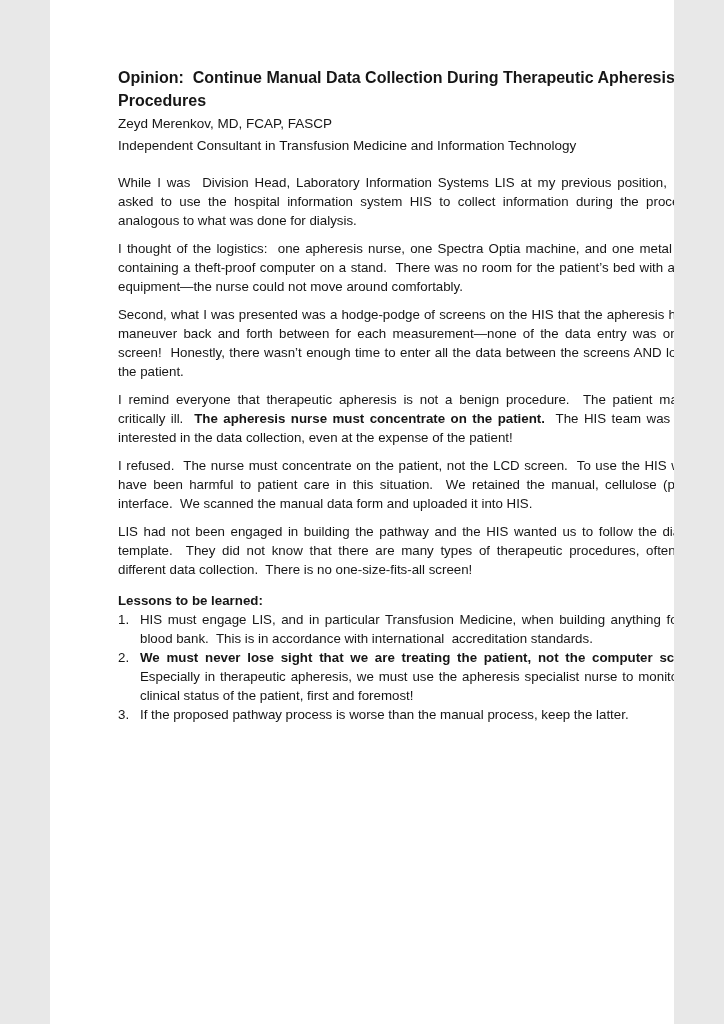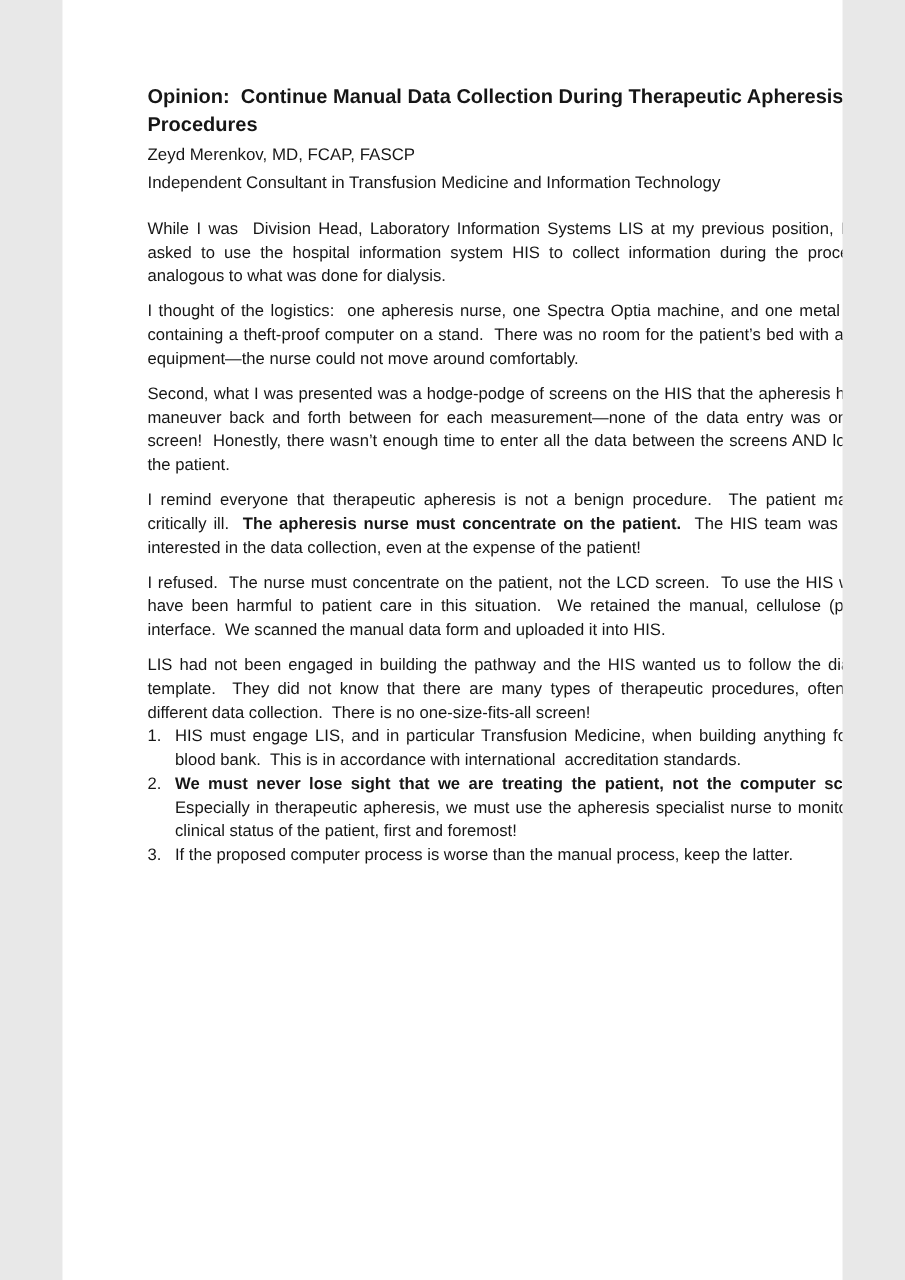--- a/index.html
+++ b/index.html
@@ -90,34 +90,35 @@
     <p class="para"><span>I thought of the logistics:&nbsp; one apheresis nurse, one Spectra Optia machine, and one metal cage containing a theft-proof computer on a stand.&nbsp; There was no room for the patient’s bed with all this equipment—the nurse could not move around comfortably.</span></p>
 
     <p class="para"><span>Second, what I was presented was a hodge-podge of screens on the HIS that the apheresis had to maneuver back and forth between for each measurement—none of the data entry was on one screen!&nbsp; Honestly, there wasn’t enough time to enter all the data between the screens AND look at the patient.</span></p>
 
     <p class="para"><span>I remind everyone that therapeutic apheresis is not a benign procedure.&nbsp; The patient may be critically ill.&nbsp; </span><span class="b">The apheresis nurse must concentrate on the patient.</span><span>&nbsp; The HIS team was more interested in the data collection, even at the expense of the patient!</span></p>
 
     <p class="para"><span>I refused.&nbsp; The nurse must concentrate on the patient, not the LCD screen.&nbsp; To use the HIS would have been harmful to patient care in this situation.&nbsp; We retained the manual, cellulose (paper) interface.&nbsp; We scanned the manual data form and uploaded it into HIS.</span></p>
 
     <p class="para"><span>LIS had not been engaged in building the pathway and the HIS wanted us to follow the dialysis template.&nbsp; They did not know that there are many types of therapeutic procedures, often with different data collection.&nbsp; There is no one-size-fits-all screen!</span></p>
 
+    <p class="lessons-heading">Lessons to be learned:</p>
 
     <div class="lesson-list">
 
       <div class="lesson-item">
         <span class="lesson-num">1.</span>
         <span class="lesson-text"><span>HIS must engage LIS, and in particular Transfusion Medicine, when building anything for the blood bank.&nbsp; This is in accordance with international&nbsp; accreditation standards.</span></span>
       </div>
 
       <div class="lesson-item">
         <span class="lesson-num">2.</span>
         <span class="lesson-text"><span class="b">We must never lose sight that we are treating the patient, not the computer screen.</span><span> Especially in therapeutic apheresis, we must use the apheresis specialist nurse to monitor the clinical status of the patient, first and foremost!</span></span>
       </div>
 
       <div class="lesson-item">
         <span class="lesson-num">3.</span>
-        <span class="lesson-text"><span>If the proposed computer process is worse than the manual process, keep the latter.</span></span>
+        <span class="lesson-text"><span>If the proposed pathway process is worse than the manual process, keep the latter.</span></span>
       </div>
 
     </div>
 
   </div>
 </div>
 
 </body></html>

